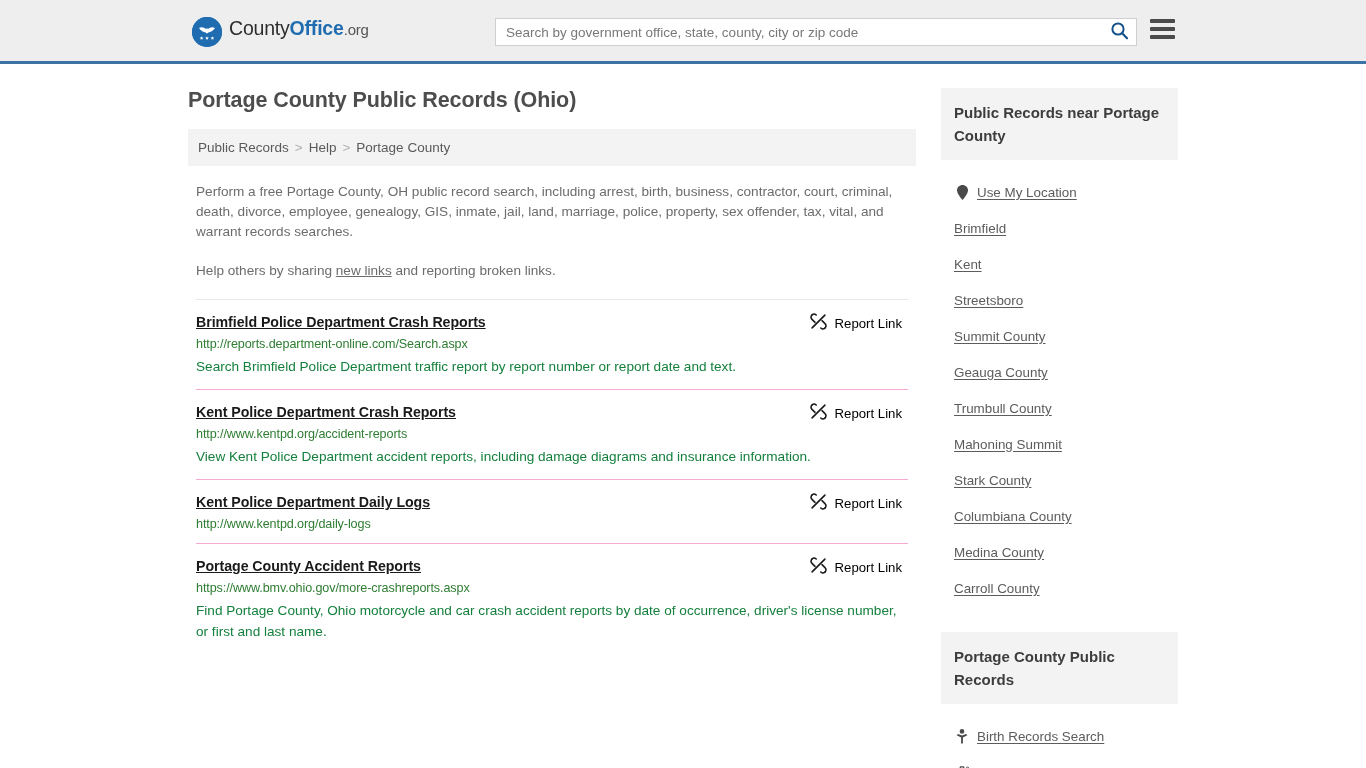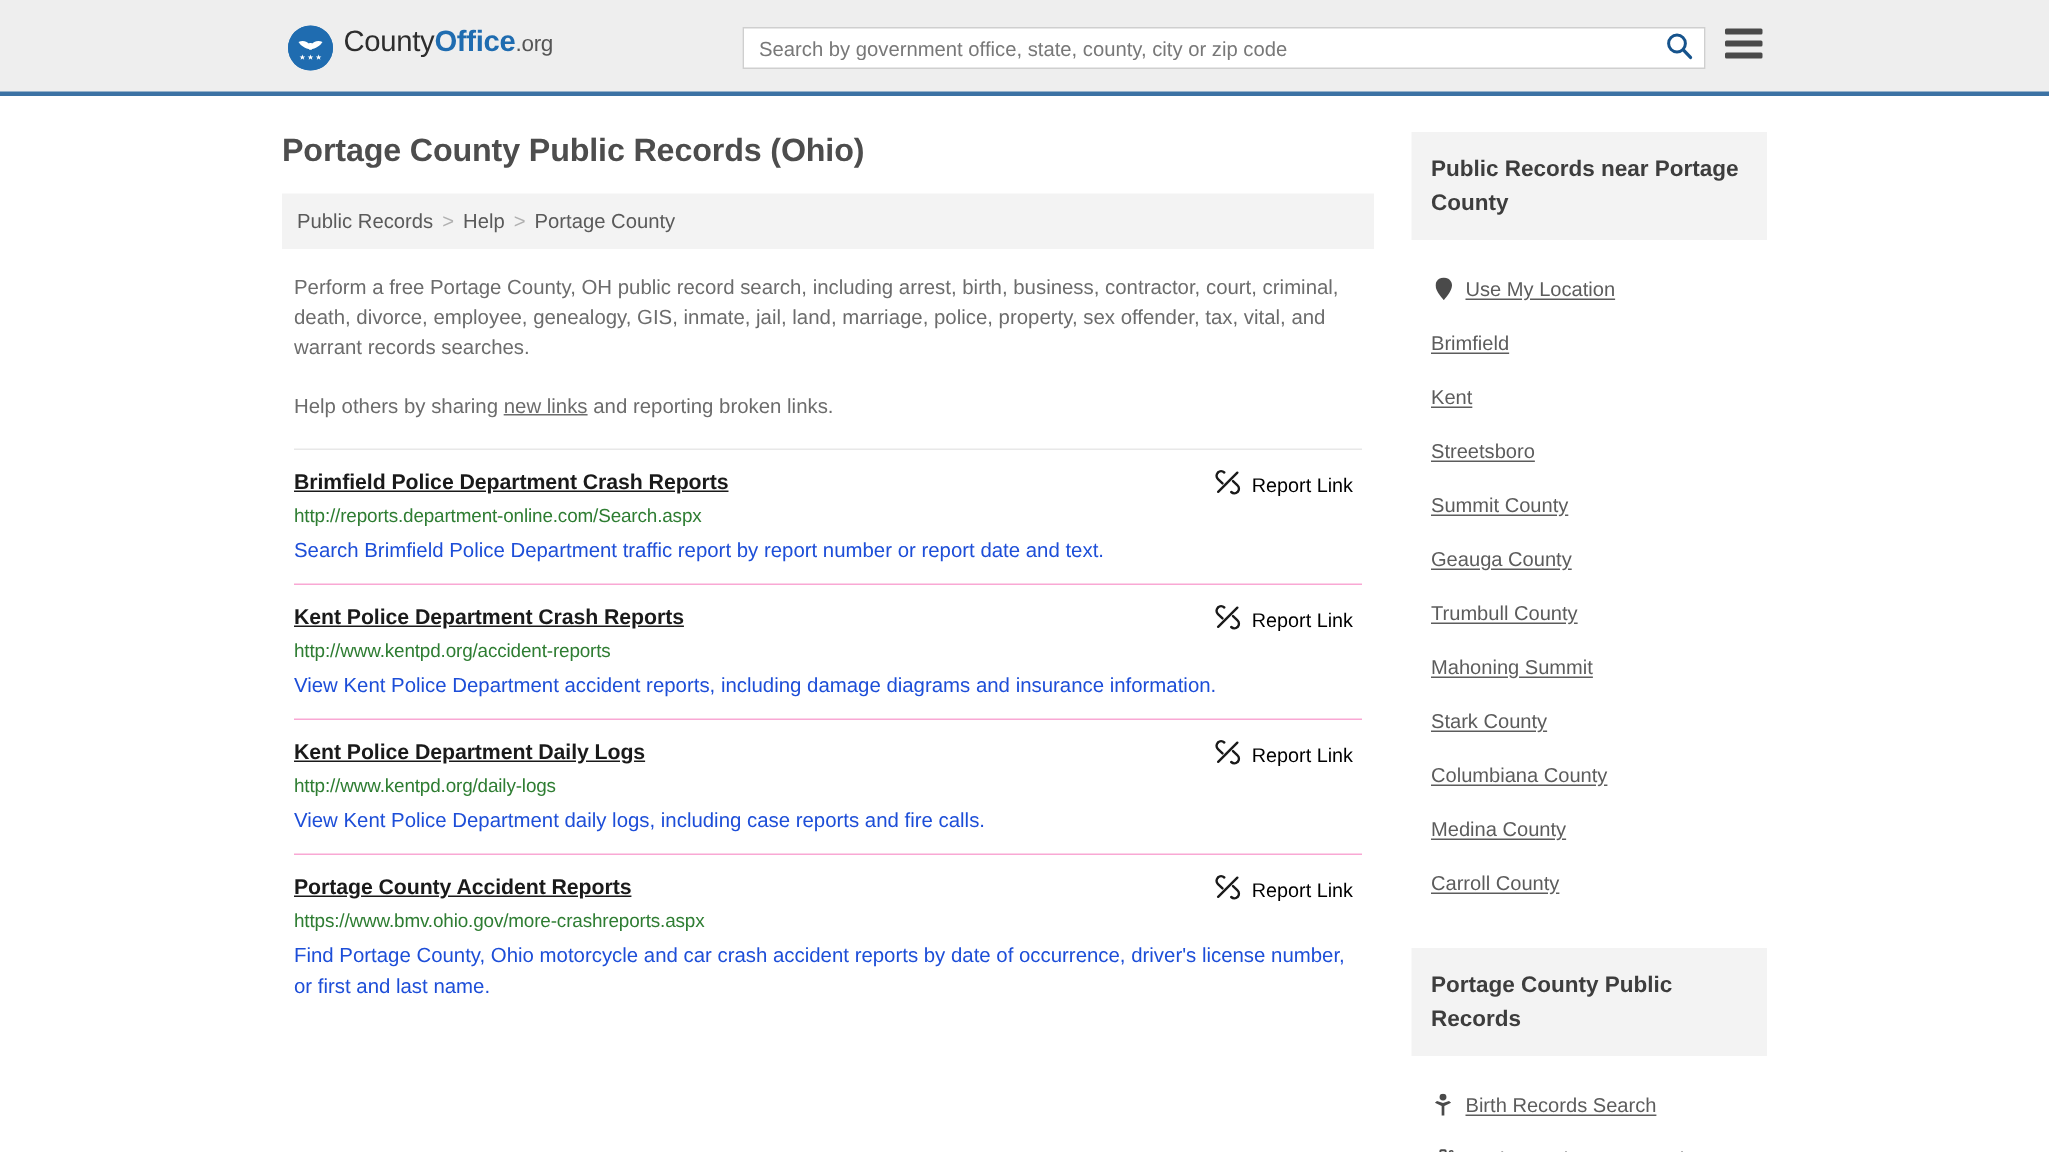--- a/index.html
+++ b/index.html
@@ -165,21 +165,21 @@
   .result-url {
     margin-top: 6px;
     font-size: 12.6px;
     color: #2e7d32;
     letter-spacing: -0.1px;
   }
   .result-desc {
     margin-top: 5px;
     font-size: 13.6px;
     line-height: 21px;
-    color: #1d4ed8;
+    color: #15803d;
     width: 715px;
   }
   .report-link {
     position: absolute;
     right: 6px;
     top: 13px;
     display: flex;
     align-items: center;
     gap: 8px;
     font-size: 13.2px;
@@ -311,21 +311,21 @@
           <div class="result"><a class="result-title" href="#">Kent Police Department Daily Logs</a><a class="report-link" href="#">
               <span><svg width="17" height="17" viewBox="0 0 17 17" aria-hidden="true">
                   <path d="M2.0 2.0 C0.7 3.3 0.7 5.2 2.0 6.4 L5.0 9.3" fill="none" stroke="#1a1a1a" stroke-width="1.6" stroke-linecap="round"></path>
                   <path d="M6.2 2.0 C4.9 0.8 3.1 0.9 2.0 2.0" fill="none" stroke="#1a1a1a" stroke-width="1.6" stroke-linecap="round"></path>
                   <path d="M6.3 6.3 L9.2 3.4" fill="none" stroke="#1a1a1a" stroke-width="0"></path>
                   <path d="M15.0 15.0 C16.3 13.7 16.3 11.8 15.0 10.6 L12.0 7.7" fill="none" stroke="#1a1a1a" stroke-width="1.6" stroke-linecap="round"></path>
                   <path d="M10.8 15.0 C12.1 16.2 13.9 16.1 15.0 15.0" fill="none" stroke="#1a1a1a" stroke-width="1.6" stroke-linecap="round"></path>
                   <line x1="2.1" y1="14.9" x2="14.9" y2="2.1" stroke="#1a1a1a" stroke-width="1.6" stroke-linecap="round"></line>
                 </svg></span>
               <span class="rl-label">Report Link</span>
-            </a><div class="result-url">http://www.kentpd.org/daily-logs</div><div class="result-desc">View Kent Police Department daily logs, including case reports and fire calls.</div></div>
+            </a><div class="result-url">http://www.kentpd.org/daily-logs</div></div>
           <div class="result"><a class="result-title" href="#">Portage County Accident Reports</a><a class="report-link" href="#">
               <span><svg width="17" height="17" viewBox="0 0 17 17" aria-hidden="true">
                   <path d="M2.0 2.0 C0.7 3.3 0.7 5.2 2.0 6.4 L5.0 9.3" fill="none" stroke="#1a1a1a" stroke-width="1.6" stroke-linecap="round"></path>
                   <path d="M6.2 2.0 C4.9 0.8 3.1 0.9 2.0 2.0" fill="none" stroke="#1a1a1a" stroke-width="1.6" stroke-linecap="round"></path>
                   <path d="M6.3 6.3 L9.2 3.4" fill="none" stroke="#1a1a1a" stroke-width="0"></path>
                   <path d="M15.0 15.0 C16.3 13.7 16.3 11.8 15.0 10.6 L12.0 7.7" fill="none" stroke="#1a1a1a" stroke-width="1.6" stroke-linecap="round"></path>
                   <path d="M10.8 15.0 C12.1 16.2 13.9 16.1 15.0 15.0" fill="none" stroke="#1a1a1a" stroke-width="1.6" stroke-linecap="round"></path>
                   <line x1="2.1" y1="14.9" x2="14.9" y2="2.1" stroke="#1a1a1a" stroke-width="1.6" stroke-linecap="round"></line>
                 </svg></span>
               <span class="rl-label">Report Link</span>

